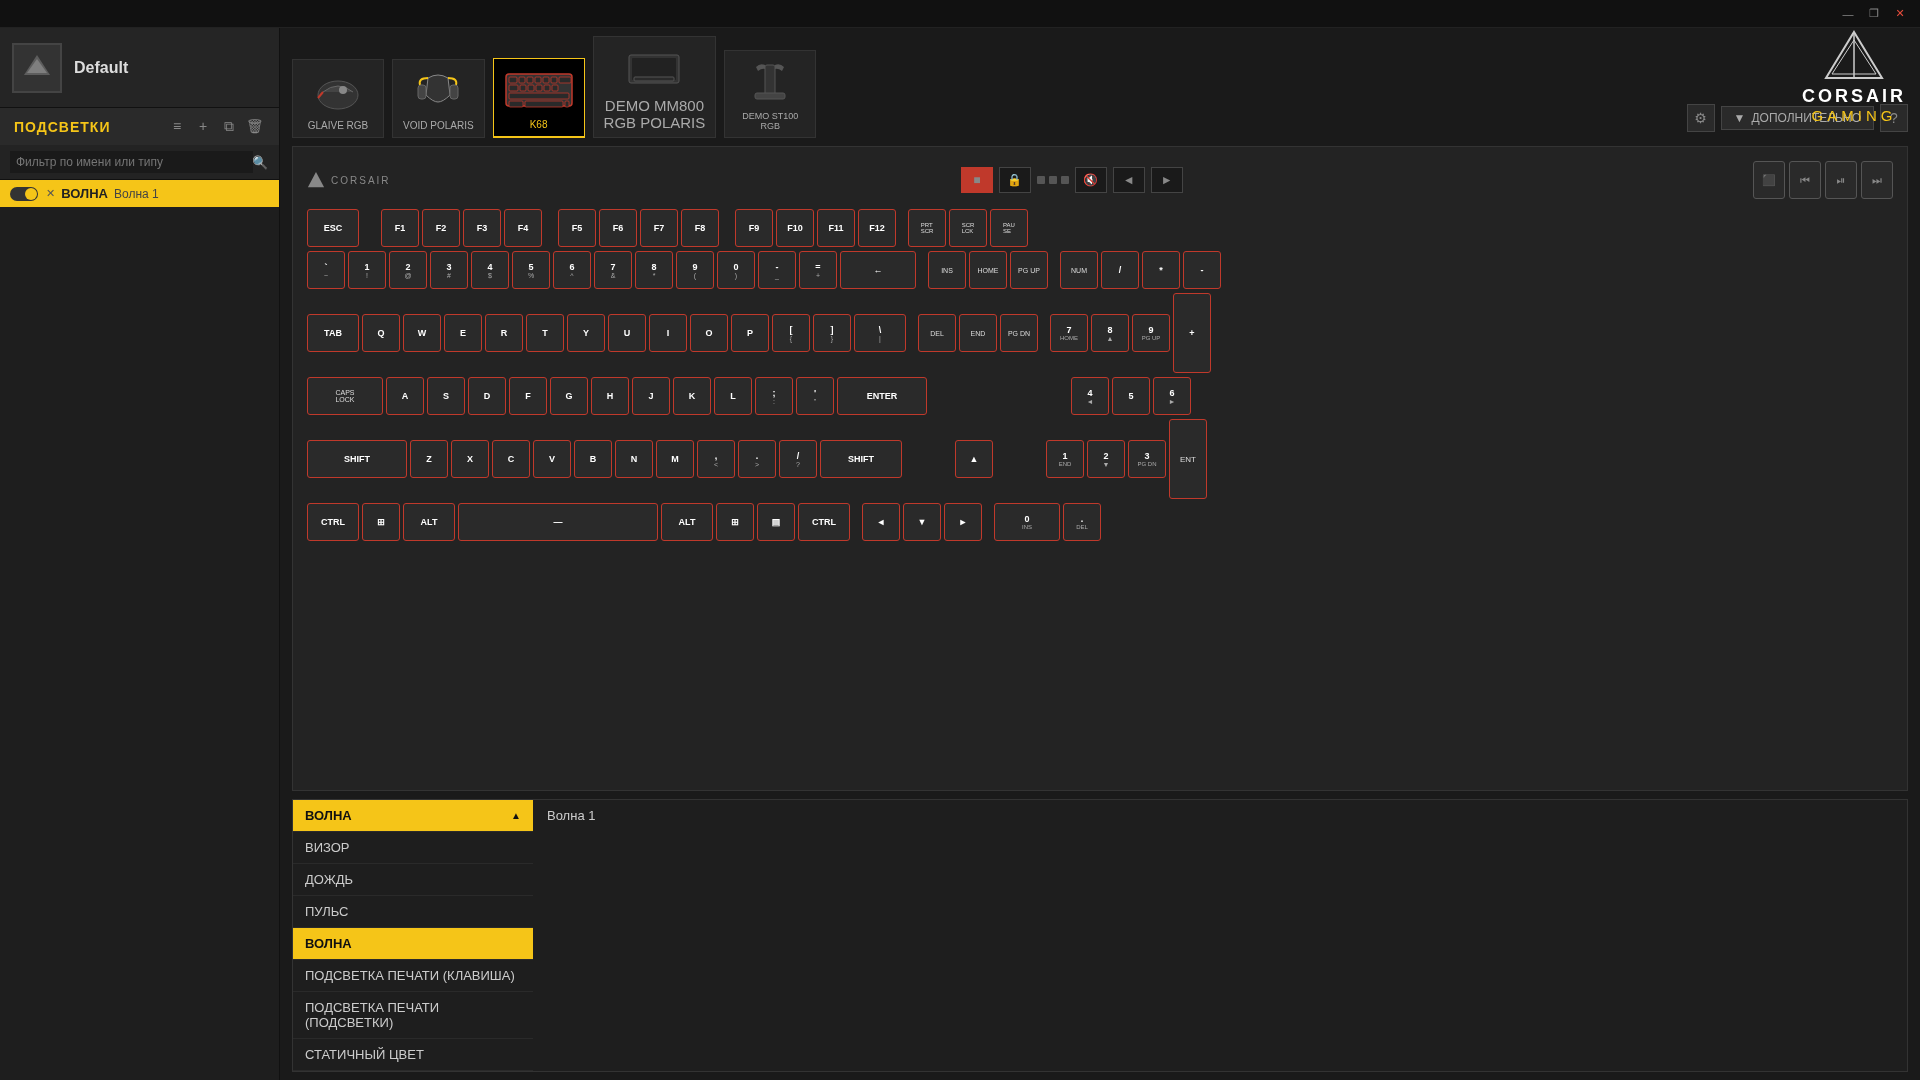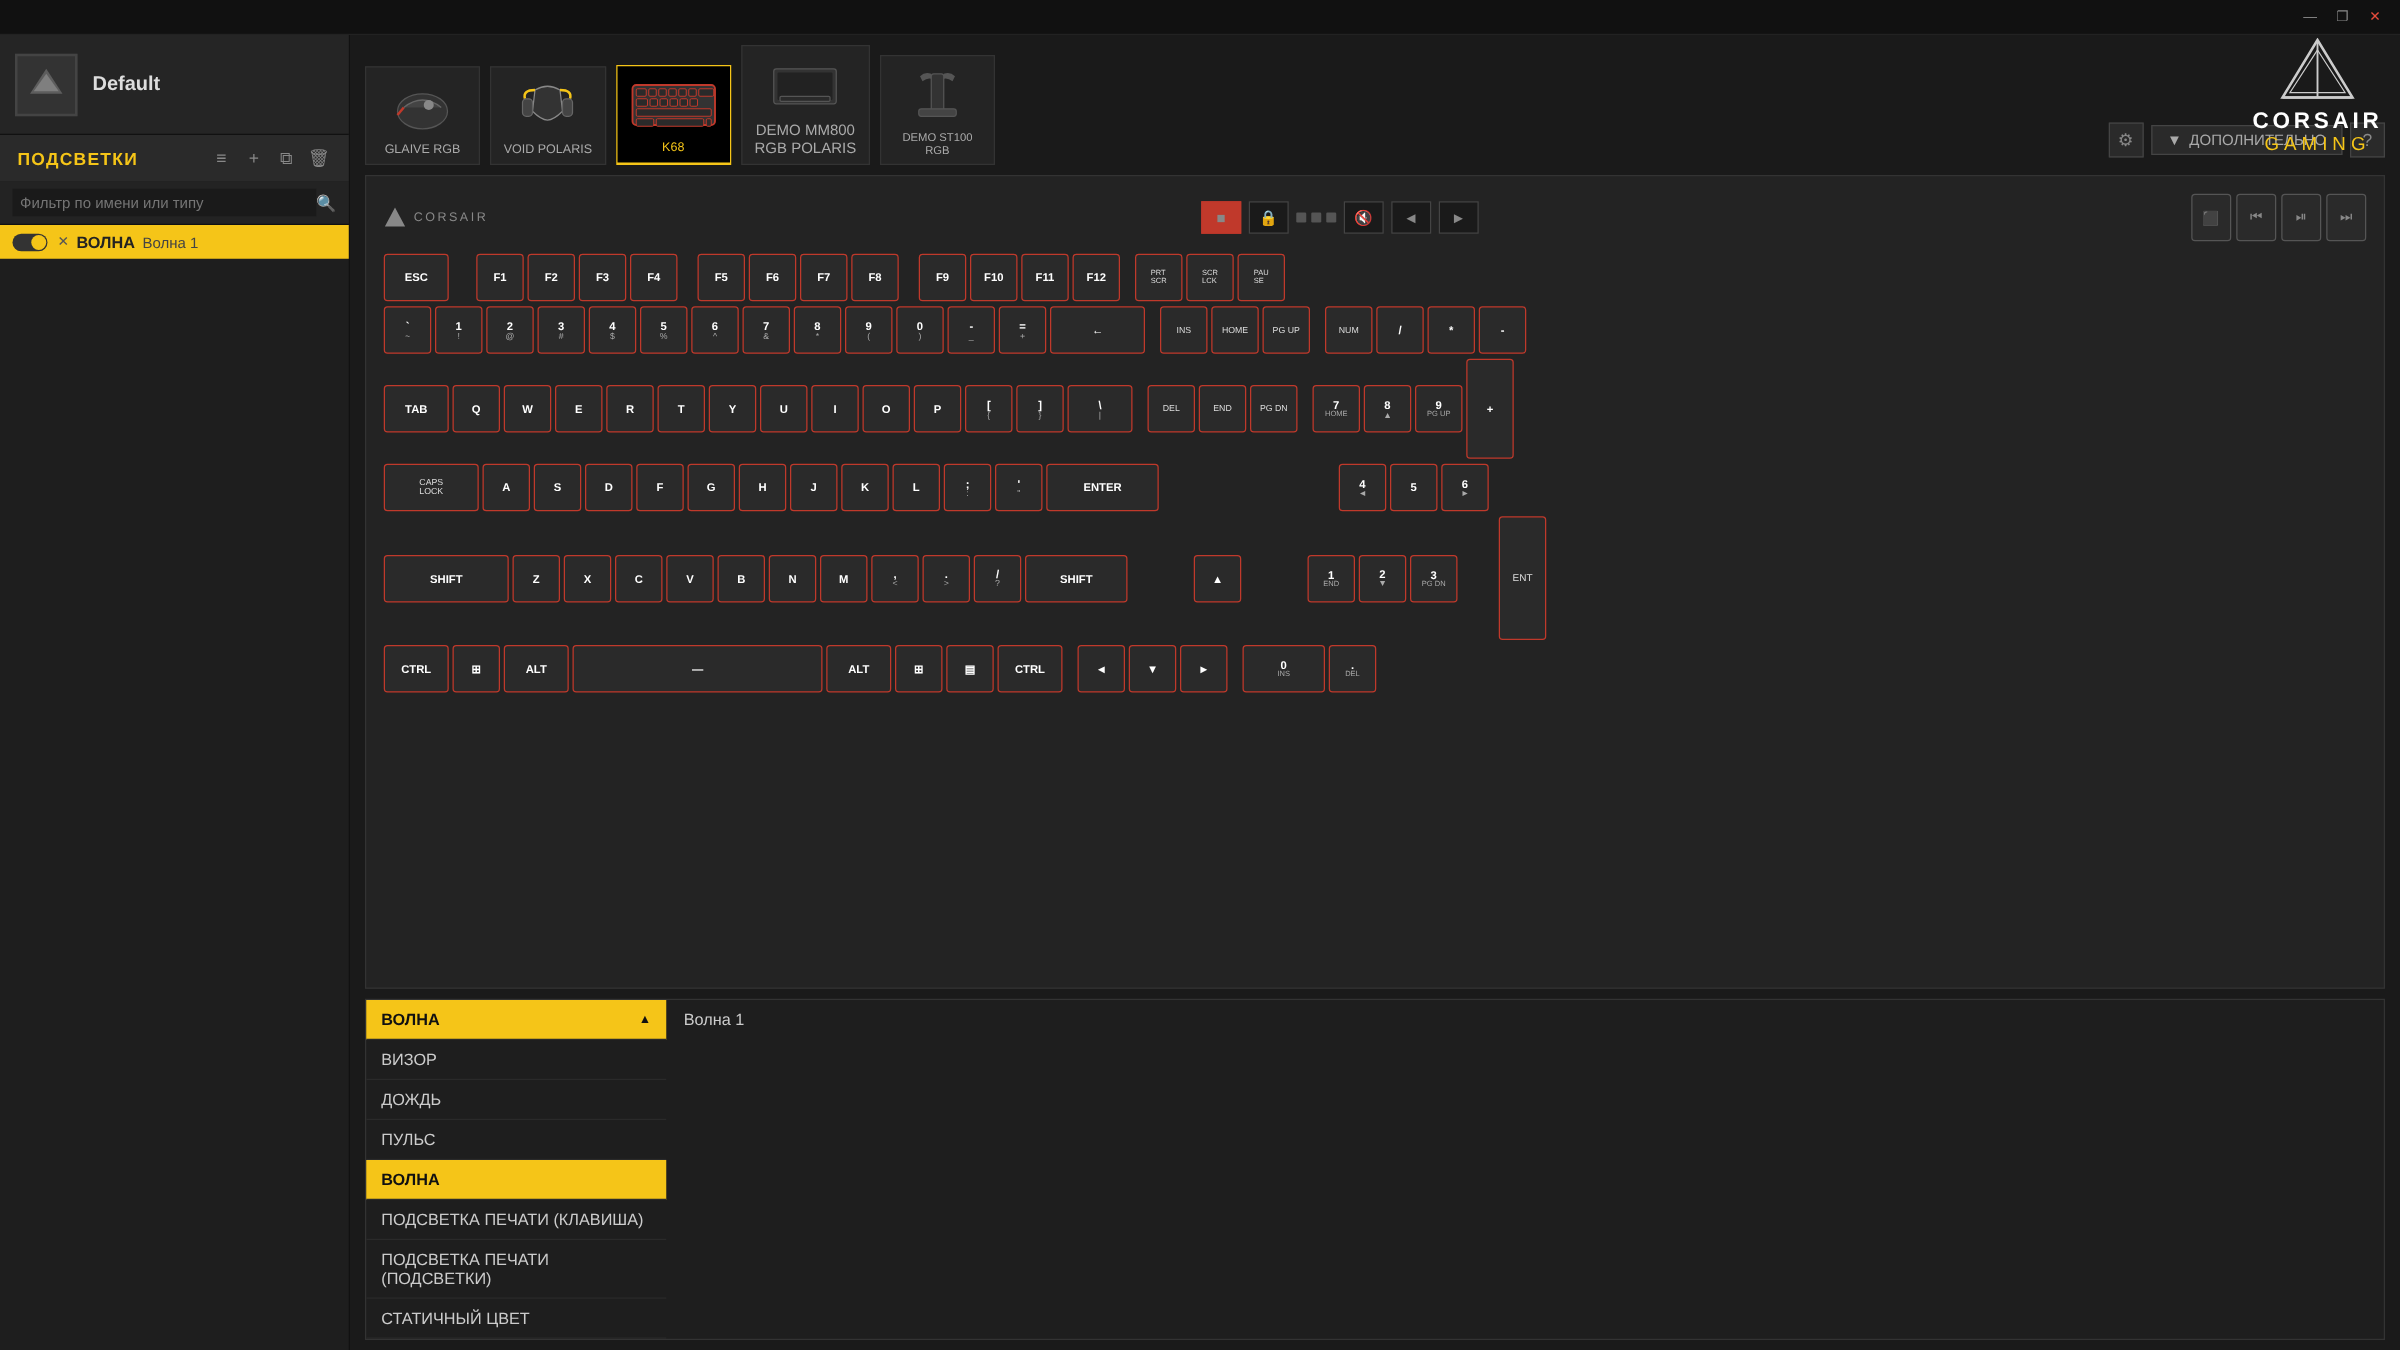--- a/index.html
+++ b/index.html
@@ -509,21 +509,21 @@
         </div>
 
         <div class="device-tab">
           <div class="device-tab-img">
             <svg width="60" height="42" viewBox="0 0 60 42">
               <rect x="5" y="8" width="50" height="28" rx="2" fill="#333" stroke="#555" stroke-width="1"></rect>
               <rect x="8" y="11" width="44" height="22" rx="1" fill="#222"></rect>
               <rect x="10" y="30" width="40" height="4" rx="1" fill="#2a2a2a" stroke="#555"></rect>
             </svg>
           </div>
-          <div class="device-tab-name" style="white-space:pre-line; font-size:12px;">DEMO MM800
+          <div class="device-tab-name" style="white-space:pre-line; font-size:15px;">DEMO MM800
 RGB POLARIS</div>
         </div>
 
         <div class="device-tab">
           <div class="device-tab-img">
             <svg width="60" height="42" viewBox="0 0 60 42">
               <rect x="25" y="4" width="10" height="30" rx="2" fill="#333" stroke="#555" stroke-width="1"></rect>
               <rect x="15" y="32" width="30" height="6" rx="2" fill="#444" stroke="#555"></rect>
               <path d="M25 4 Q20 2 16 6 L18 10 Q22 7 25 8" fill="#555"></path>
               <path d="M35 4 Q40 2 44 6 L42 10 Q38 7 35 8" fill="#555"></path>
@@ -881,21 +881,21 @@
               <span class="key-sub" style="font-size:6px;">END</span>
             </div>
           <div class="key w1">
               <span class="key-main">2</span>
               <span class="key-sub">▼</span>
             </div>
           <div class="key w1">
               <span class="key-main">3</span>
               <span class="key-sub" style="font-size:6px;">PG DN</span>
             </div>
-          <div class="key w1" style="height:99px; font-size:8px;margin-left:30px;">ENT</div>
+          <div class="key w1" style="height:80px; font-size:8px;">ENT</div>
         </div>
 
         <div class="key-row">
           <div class="key w15">
               <span class="key-main">CTRL</span>
             </div>
           <div class="key w1">
               <span class="key-main">⊞</span>
             </div>
           <div class="key w15">

